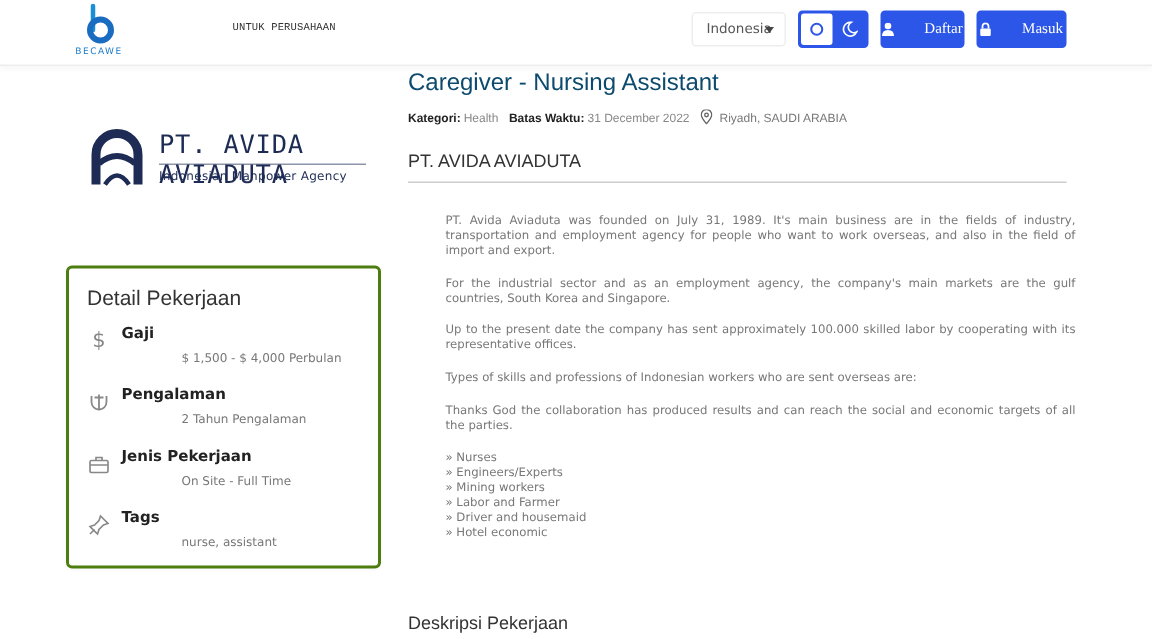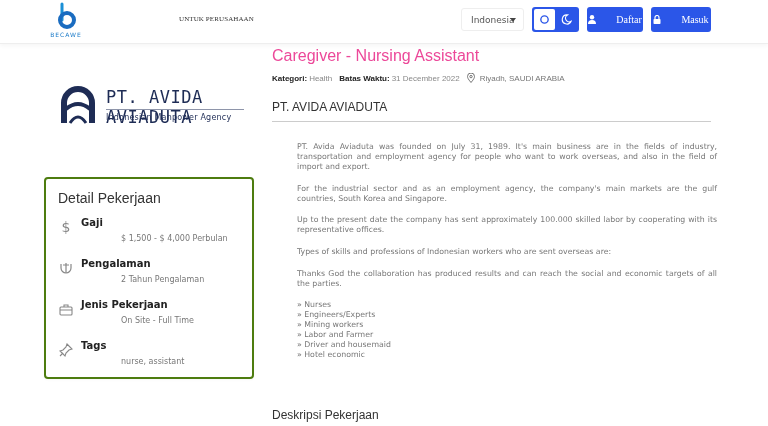--- a/index.html
+++ b/index.html
@@ -2,21 +2,21 @@
 <html><head>
   <meta charset="utf-8">
   <style>
     * { box-sizing: border-box; margin: 0; padding: 0; }
     html, body { width: 768px; height: 426px; overflow: hidden; background: #fff; }
     body { font-family: "Liberation Sans", sans-serif; color: #333; position: relative; }
 
     .navbar { position: absolute; left: 0; top: 0; width: 768px; height: 44px; background: #fff; border-bottom: 1px solid #eee; box-shadow: 0 2px 4px rgba(0,0,0,0.04); }
     .logo { position: absolute; left: 45px; top: 2px; width: 42px; height: 38px; }
     .logo-text { position: absolute; left: 0; top: 29px; width: 42px; text-align: center; font-size: 6px; color: #1a7ac8; letter-spacing: 1px; font-family: "DejaVu Sans", sans-serif; }
-    .nav-link { position: absolute; left: 155px; top: 15px; font-size: 7px; color: #333; letter-spacing: 0.1px; font-family: Liberation Serif, serif; margin-left: 24px; }
+    .nav-link { position: absolute; left: 155px; top: 15px; font-size: 7px; color: #333; letter-spacing: 0.1px; font-family: Liberation Mono, monospace; }
     .lang-select { position: absolute; left: 461px; top: 8px; width: 63px; height: 23px; border: 1px solid #eee; border-radius: 3px; font-size: 9px; color: #555; padding: 6px 0 0 9px; font-family: "DejaVu Sans", sans-serif; }
     .lang-select .caret { position: absolute; right: 7px; top: 9px; width: 0; height: 0; border-left: 3px solid transparent; border-right: 3px solid transparent; border-top: 4px solid #444; }
     .theme-toggle { position: absolute; left: 532px; top: 7px; width: 47px; height: 25px; background: #2b56e8; border-radius: 3px; }
     .theme-btn { position: absolute; top: 2px; width: 21px; height: 21px; border-radius: 2px; display: flex; align-items: center; justify-content: center; }
     .theme-btn.light { left: 2px; background: #fff; }
     .theme-btn.dark { left: 24px; }
     .btn { position: absolute; top: 7px; height: 25px; background: #2b56e8; color: #fff; border-radius: 3px; font-family: "Liberation Serif", serif; font-size: 10px; display: flex; align-items: center; justify-content: center; gap: 20px; }
     .btn-daftar { left: 587px; width: 56px; }
     .btn-masuk { left: 651px; width: 60px; }
 
@@ -25,21 +25,21 @@
     .cl-line { position: absolute; left: 50px; top: 26px; width: 138px; height: 1px; background: #1e2c55; opacity: 0.5; }
     .cl-sub { position: absolute; left: 50px; top: 30px; font-family: "DejaVu Sans", sans-serif; font-size: 8px; color: #1e2c55; letter-spacing: 0.2px; }
 
     .detail-card { position: absolute; left: 44px; top: 177px; width: 210px; height: 202px; border: 2px solid #4d7c0f; border-radius: 4px; background: #fff; box-shadow: 0 1px 3px rgba(0,0,0,0.03); }
     .detail-title { position: absolute; left: 12px; top: 11px; font-size: 14px; color: #333; }
     .detail-item { position: absolute; left: 12px; width: 190px; height: 40px; }
     .detail-icon { position: absolute; left: 0; top: 2px; width: 16px; height: 16px; display: flex; align-items: center; justify-content: center; color: #777; }
     .detail-label { position: absolute; left: 23px; top: 0; font-size: 10px; font-weight: bold; color: #222; font-family: "DejaVu Sans", sans-serif; }
     .detail-value { position: absolute; left: 23px; top: 17px; font-size: 8px; color: #777; font-family: "DejaVu Sans", sans-serif; white-space: nowrap; margin-left: 40px; }
 
-    .job-title { position: absolute; left: 272px; top: 47px; font-size: 16px; color: #ec4899; }
+    .job-title { position: absolute; left: 272px; top: 47px; font-size: 16px; color: #0c4a6e; }
     .meta { position: absolute; left: 272px; top: 73px; font-size: 8px; color: #888; font-family: Liberation Sans, sans-serif; display: flex; align-items: center; white-space: nowrap; }
     .meta b { color: #222; margin-right: 2px; }
     .meta .gap { width: 7px; }
     .company-heading { position: absolute; left: 272px; top: 100px; font-size: 12px; color: #333; }
     .divider { position: absolute; left: 272px; top: 121px; width: 439px; height: 1px; background: #ccc; }
 
     .desc { position: absolute; left: 297px; top: 142px; width: 420px; font-size: 7.8px; line-height: 10px; color: #777; font-family: "DejaVu Sans", sans-serif; text-align: justify; }
     .desc p { margin-bottom: 11.7px; }
     .desc .list-item { display: block; }
 

